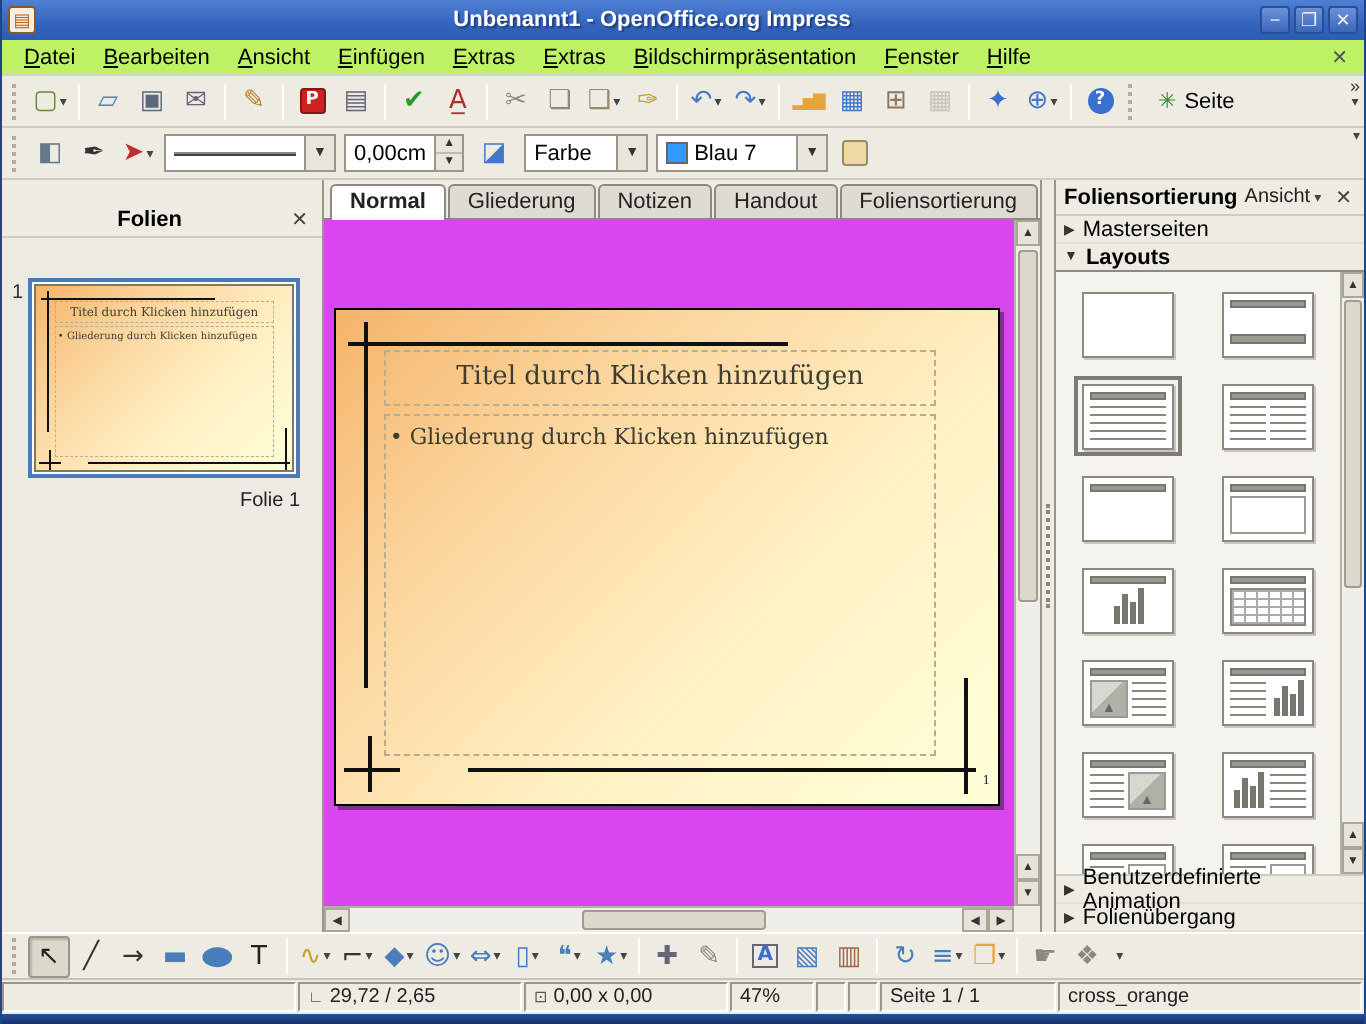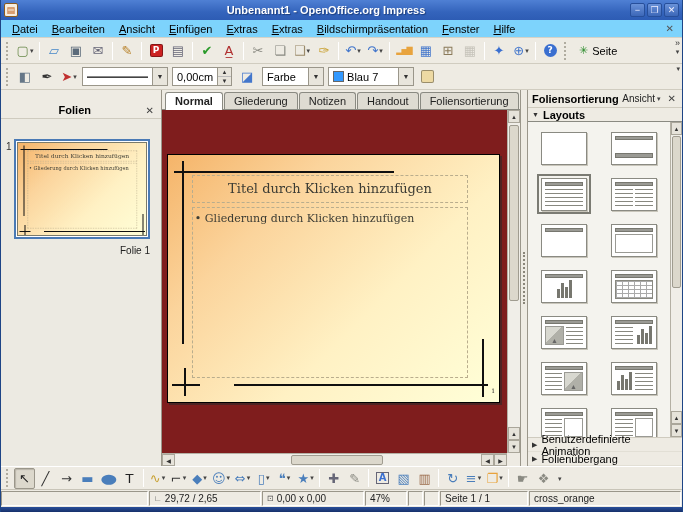--- a/index.html
+++ b/index.html
@@ -13,21 +13,21 @@
               display:flex; align-items:center; padding:0 3px; }
   .app-icon { width:14px; height:14px; background:#f5ede0; border:1px solid #8a5a20; border-radius:2px; margin-right:4px;
               display:flex; align-items:center; justify-content:center; font-size:9px; color:#c05a10; }
   .title-text { flex:1; text-align:center; color:#fff; font-weight:bold; font-size:11px;
                 text-shadow:1px 1px 1px #1d3d7a; white-space:nowrap; overflow:hidden; }
   .win-btns { display:flex; gap:2px; }
   .win-btn { width:15px; height:14px; background:linear-gradient(180deg,#6a92d8,#3c67b8); border:1px solid #274f9a;
              color:#eef; font-size:9px; line-height:12px; text-align:center; border-radius:2px; }
 
   
-  .menubar { height:18px; flex:0 0 18px; background:#7dd3fc; border-bottom:1px solid #d6d2c6;
+  .menubar { height:18px; flex:0 0 18px; background:#bef264; border-bottom:1px solid #d6d2c6;
              display:flex; align-items:center; padding:0 4px; }
   .menu-item { padding:1px 7px; white-space:nowrap; }
   .menu-item::first-letter { text-decoration:underline; }
   .menubar-close { margin-left:auto; color:#555; font-size:10px; padding:0 4px; }
 
   
   .toolbar { height:26px; flex:0 0 26px; background:#eeebe3; border-bottom:1px solid #d0ccc0;
              display:flex; align-items:center; padding:0 2px; position:relative; }
   .grip { width:5px; height:18px; border-left:2px dotted #b0aca0; margin:0 3px; }
   .tbtn { min-width:22px; height:22px; display:inline-flex; align-items:center; justify-content:center;
@@ -85,21 +85,21 @@
   .decor { position:absolute; background:#101010; }
   .d-v1 { left:4.2%; top:2.4%; width:2px; height:74.2%; }
   .d-h1 { left:1.8%; top:6.5%; width:66.5%; height:2px; }
   .d-v2 { left:4.8%; top:86.3%; width:2px; height:11.3%; }
   .d-h2 { left:1.2%; top:92.7%; width:8.5%; height:2px; }
   .d-h3 { left:19.8%; top:92.7%; width:77%; height:2px; }
   .d-v3 { left:94.9%; top:74.6%; width:2px; height:23.4%; }
   .slide-pagenum { position:absolute; right:1.2%; top:93.8%; font-size:6px; color:#222; font-family:"DejaVu Serif", serif; }
 
   
-  .center { flex:1 1 auto; display:flex; flex-direction:column; min-width:0; background:#7f1d1d; border-right:1px solid #9a968a; }
+  .center { flex:1 1 auto; display:flex; flex-direction:column; min-width:0; background:#d946ef; border-right:1px solid #9a968a; }
   .tabbar { height:20px; flex:0 0 20px; background:#eeebe3; display:flex; align-items:flex-end; padding-left:3px; border-bottom:1px solid #8a8a82; }
   .tab { padding:2px 9px 2px; border:1px solid #8a8a82; border-bottom:none; background:#dedbd2; margin-right:1px;
          border-radius:3px 3px 0 0; font-size:11px; color:#222; }
   .tab.active { background:#fff; font-weight:bold; position:relative; top:1px; padding-bottom:3px; }
   .workspace { flex:1; position:relative; min-height:0; }
   .slide-canvas { position:absolute; left:5px; top:44px; width:333px; height:249px; border:1px solid #000;
                   box-shadow:2px 2px 0 rgba(40,40,40,.55); }
   .slide-canvas .ph-title { font-size:13px; }
   .slide-canvas .ph-outline { font-size:11px; }
   .mini-wrap .ph-title { font-size:12px; }
@@ -425,20 +425,24 @@
         <span class="dots"></span>
       </div>
 
     <div class="taskpane">
       <div class="tp-header">
         <span class="tp-title">Foliensortierung</span>
         <span class="tp-view">Ansicht</span>
         <span class="tp-dd">▾</span>
         <span class="panel-close">✕</span>
       </div>
+      <div class="section-row">
+        <span class="tri">▶</span>
+        <span>Masterseiten</span>
+      </div>
       <div class="section-row bold">
         <span class="tri">▼</span>
         <span>Layouts</span>
       </div>
       <div class="layouts-area">
         <div class="layout-grid" id="layout-grid">
             <div class="layout-cell">
               <div class="layout-thumb">
                 <div class="lt-body"></div>
               </div>

